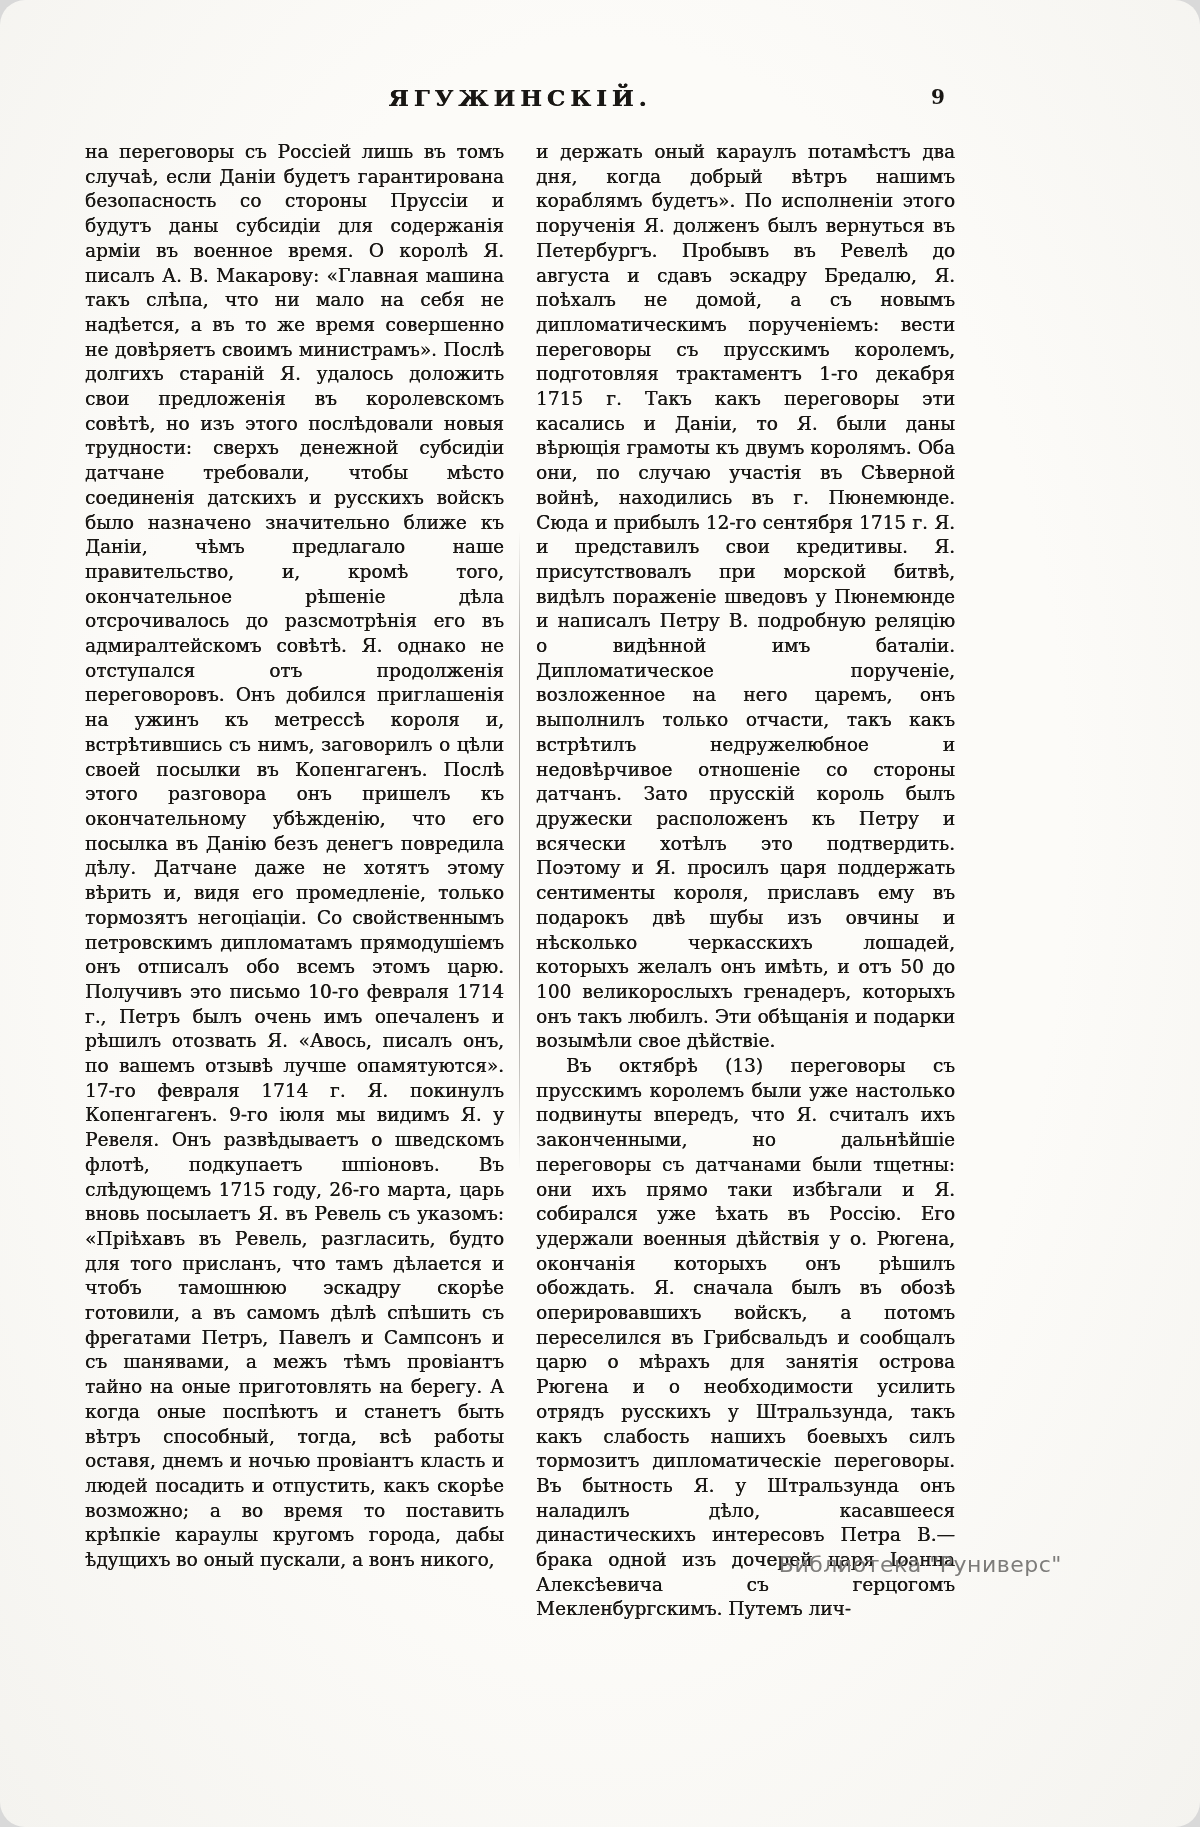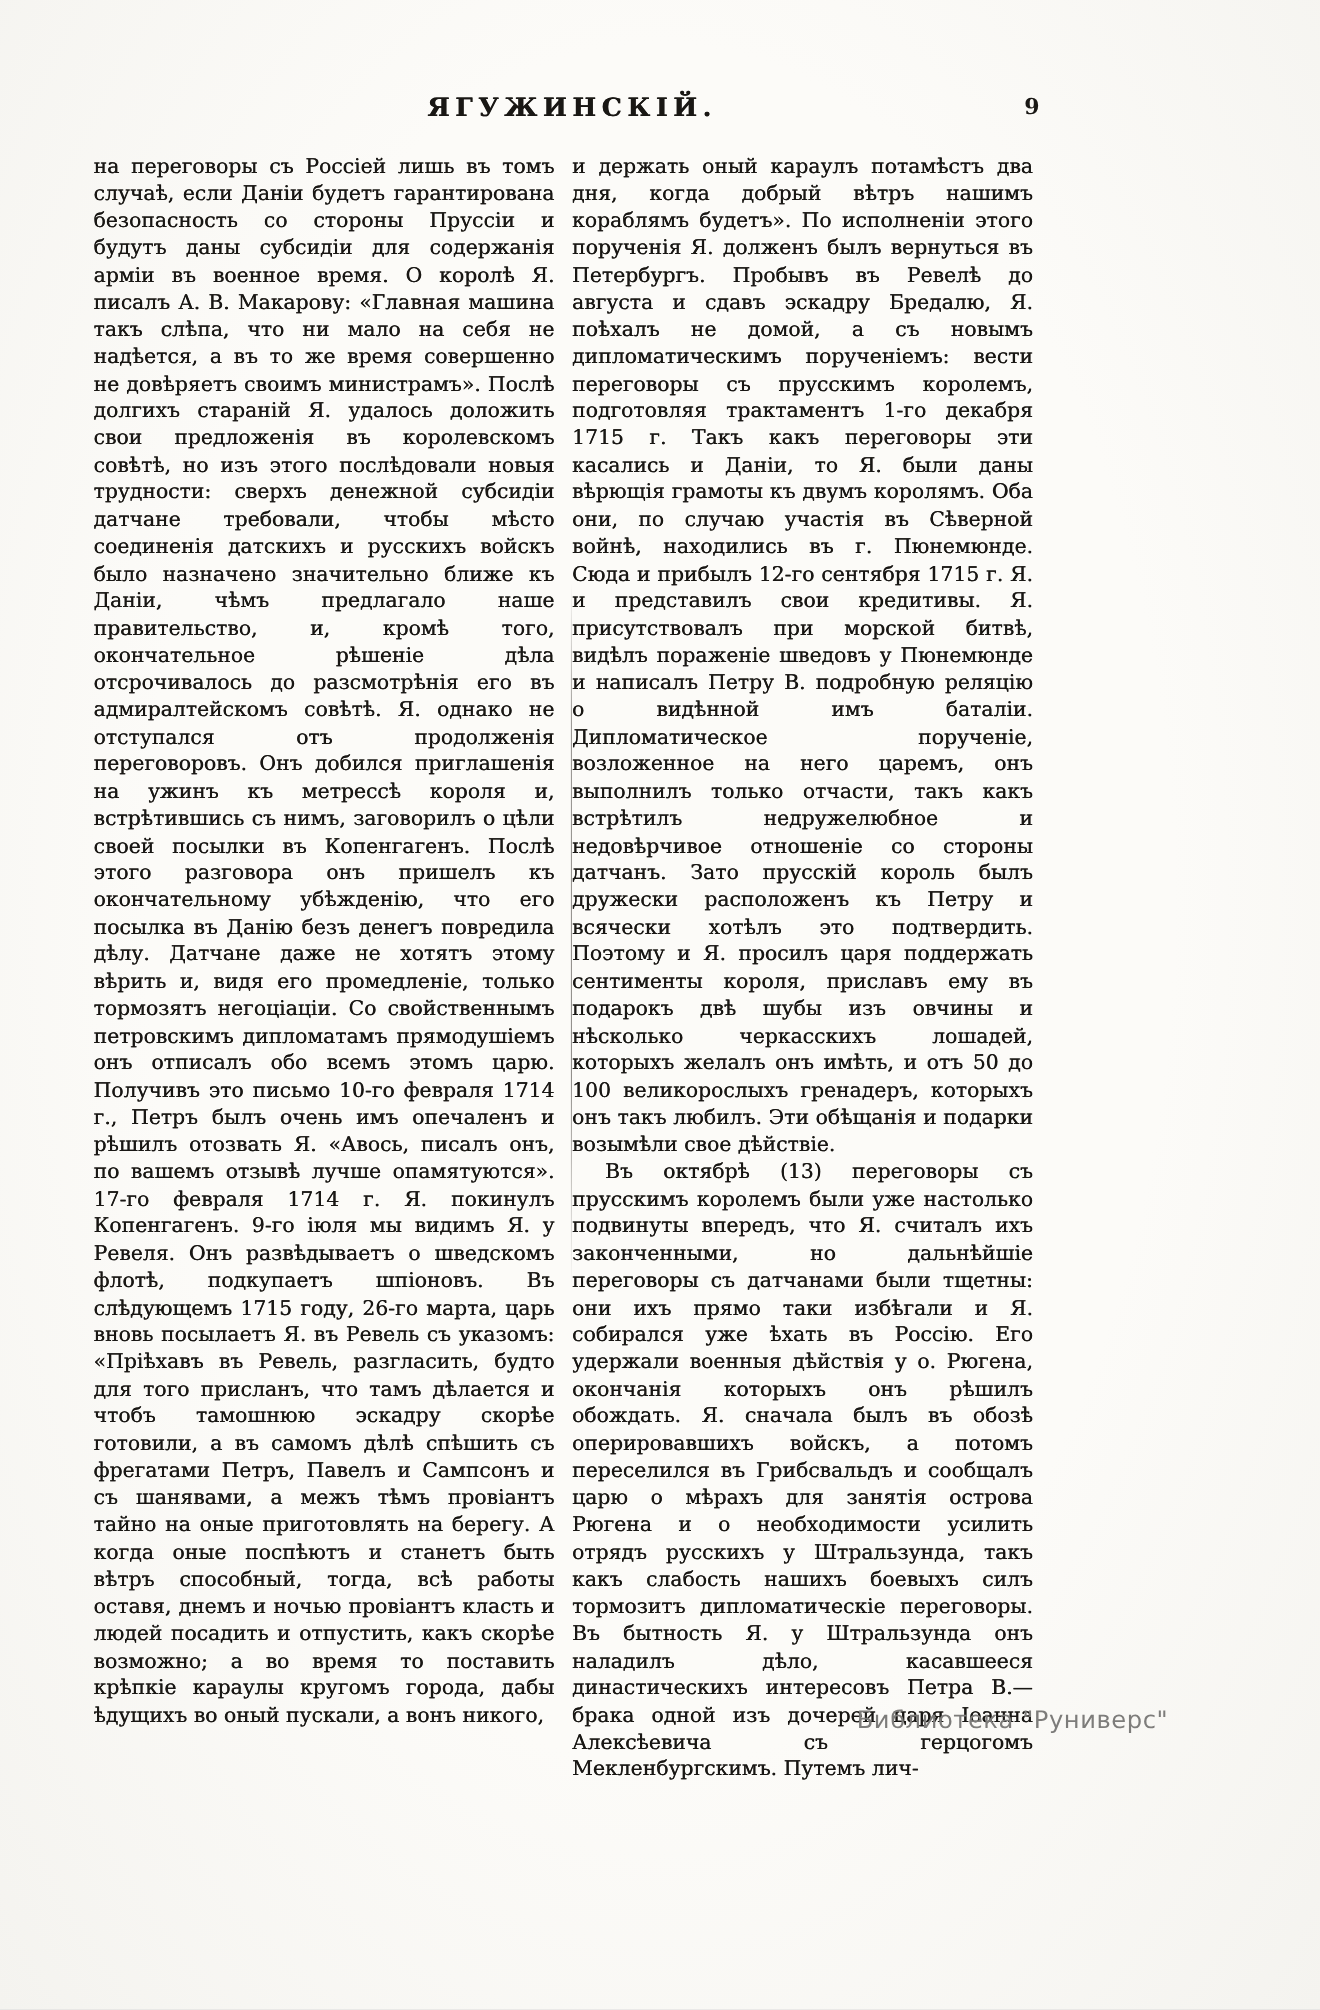--- a/index.html
+++ b/index.html
@@ -9,20 +9,21 @@
   }
   .page {
     position: relative;
     width: 1200px;
     height: 1827px;
     margin: 0 auto;
     background: radial-gradient(ellipse at 50% 45%, #fcfbf8 55%, #f4f3ef 100%);
     overflow: hidden;
     font-family: "DejaVu Serif", "Liberation Serif", serif;
     color: #191714;
+    border-radius: 25px;
   }
   .content {
     position: absolute;
     left: 85px;
     top: 84px;
     width: 870px;
   }
   .page-header {
     position: relative;
     height: 56px;
@@ -37,21 +38,21 @@
   .page-number {
     position: absolute;
     right: 10px;
     top: 1px;
     font-size: 20px;
     font-weight: bold;
   }
   .text-block {
     position: relative;
     display: flex;
-    gap: 16px;
+    gap: 32px;
   }
   .column {
     width: 419px;
     text-align: justify;
     font-size: 18.5px;
     line-height: 24.7px;
     text-shadow: 0.3px 0 currentColor;
     hyphens: none;
   }
   .para {

